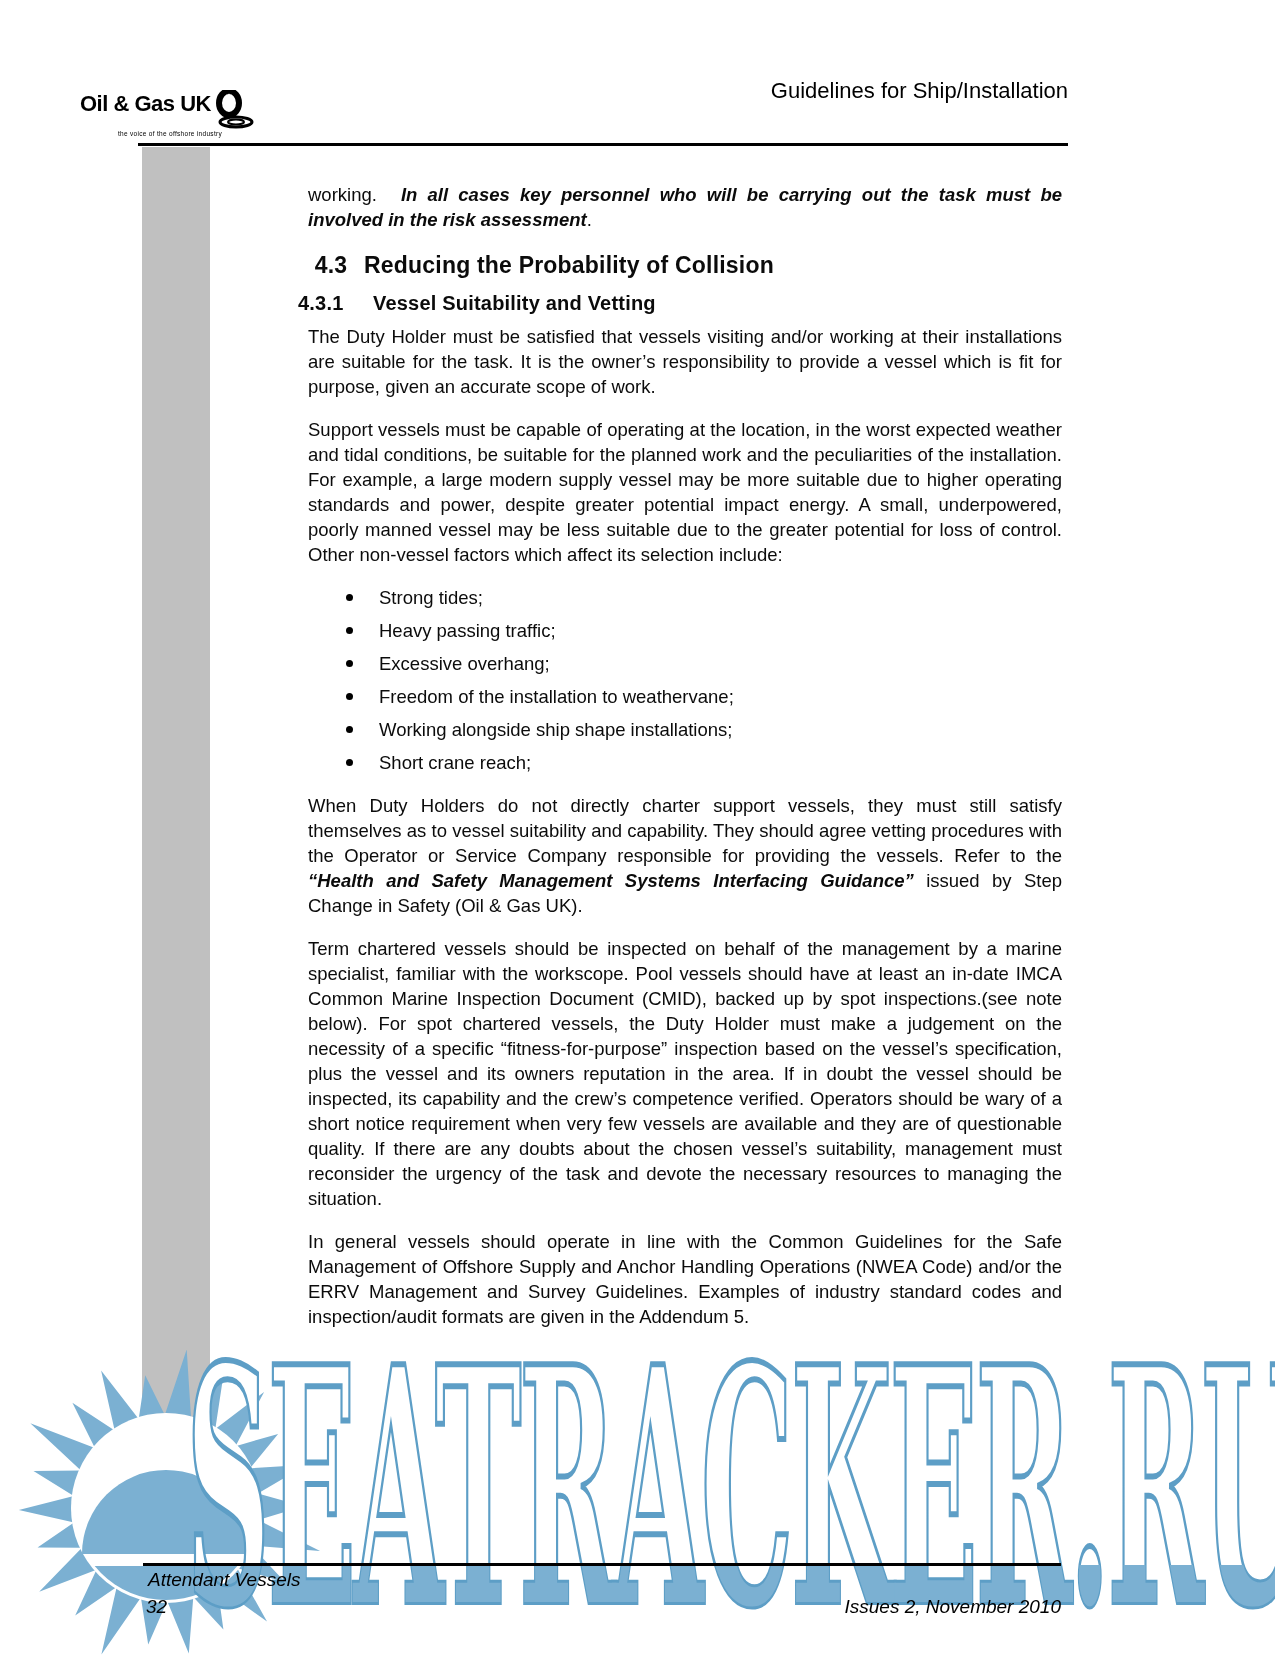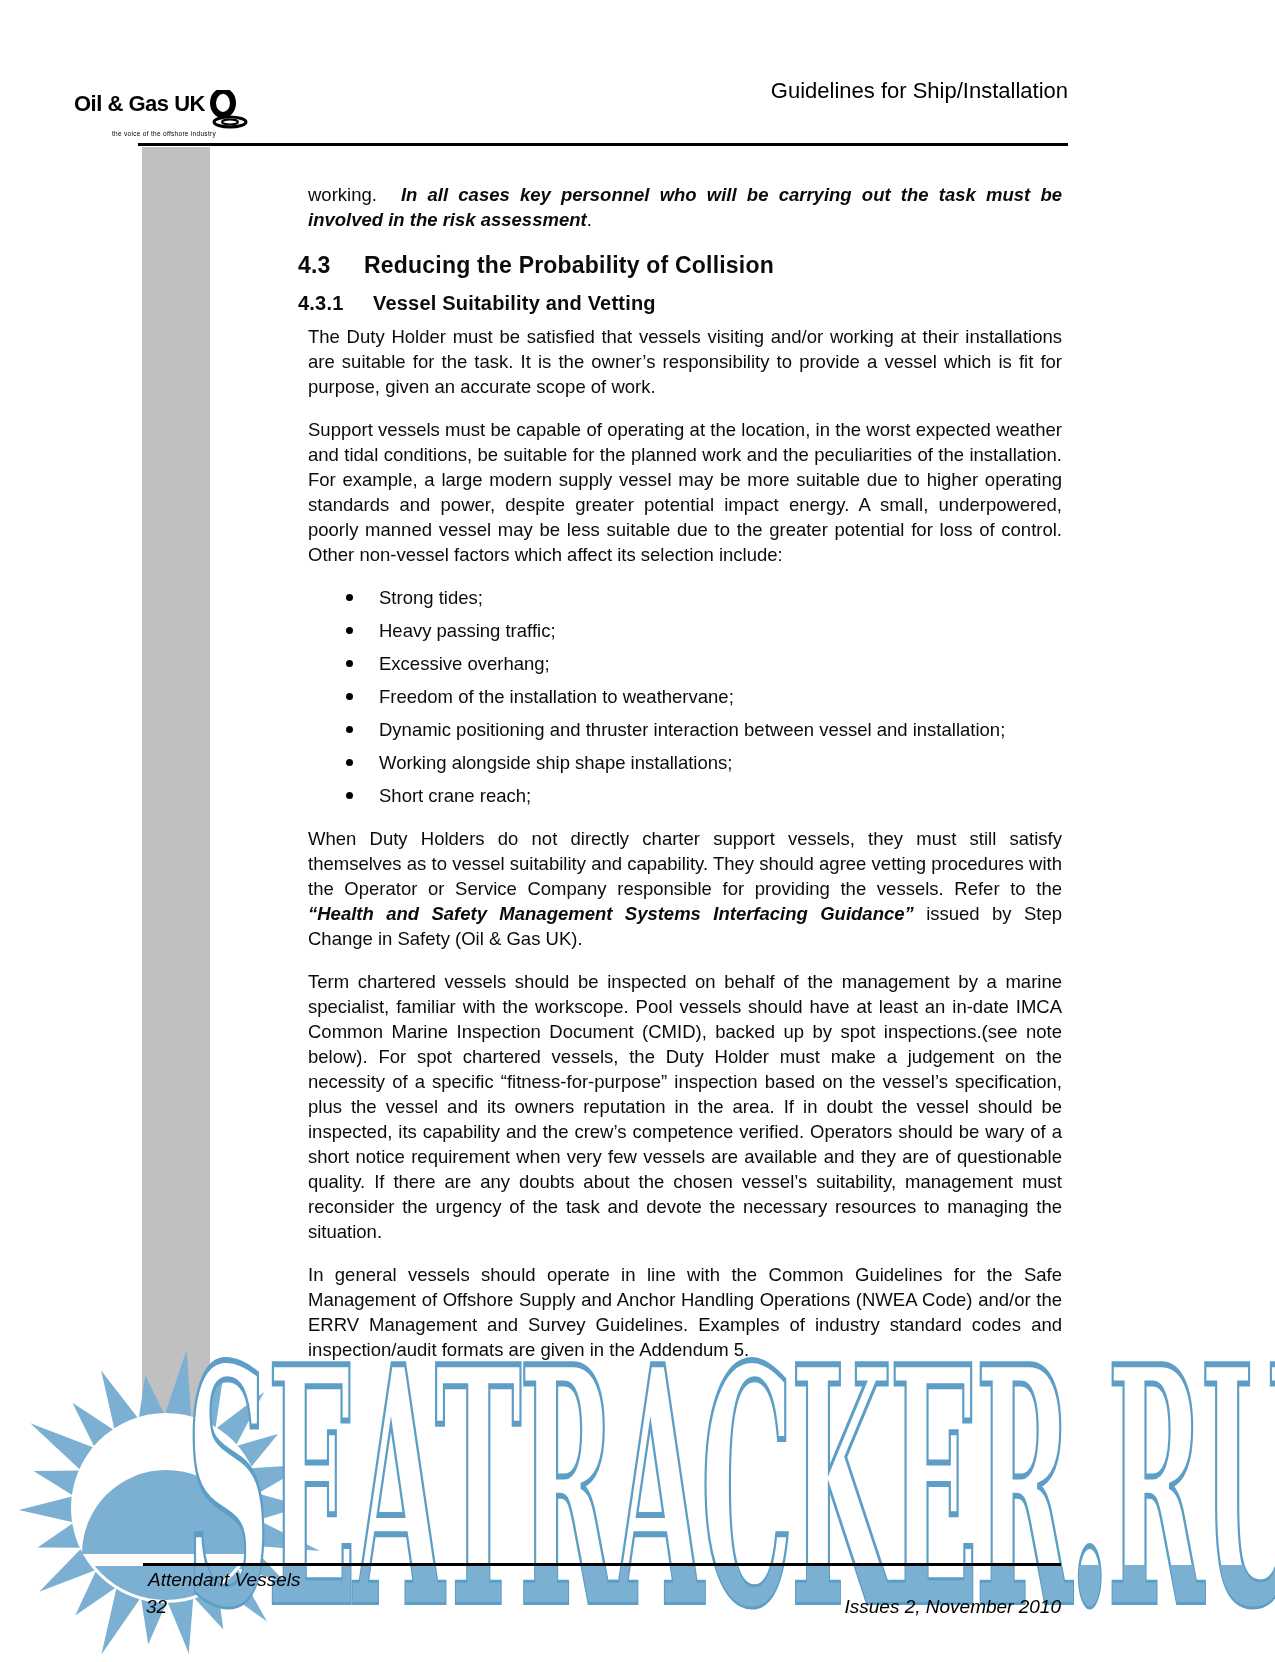--- a/index.html
+++ b/index.html
@@ -12,39 +12,39 @@
   #sun-svg{position:absolute;left:-12px;top:1350px;width:364px;height:312px;z-index:1;}
   .watermark{position:absolute;left:186px;top:1325px;height:330px;z-index:2;pointer-events:none;}
   .wm-inner{position:absolute;left:0;top:0;transform:scaleX(0.358);transform-origin:0 0;}
   .wm-layer{position:absolute;left:0;top:0;white-space:nowrap;
             font-family:"DejaVu Serif",serif;font-weight:bold;
             font-size:326px;line-height:326px;letter-spacing:-8px;}
   .wm-outline{color:#ffffff;-webkit-text-stroke:6px var(--wm-stroke,#5d9ec6);}
   .wm-fill{color:var(--wm-fill,#7bb0d2);-webkit-text-stroke:0;clip-path:inset(240px -60px -40px 0);}
 
   
-  .logo{position:absolute;left:74px;top:92px;z-index:3;}
+  .logo{position:absolute;left:80px;top:92px;z-index:3;}
   .logo-row{display:flex;align-items:flex-start;}
   .logo-text{font-size:22px;font-weight:700;letter-spacing:-0.5px;color:#000;line-height:24px;}
   .logo-icon{margin-left:3px;margin-top:-2px;}
   .logo-tagline{font-size:6.5px;color:#000;margin-top:0px;margin-left:38px;letter-spacing:0.3px;}
   .doc-title{position:absolute;right:207px;top:76px;text-align:right;
              font-size:22px;line-height:29px;color:#000;z-index:3;}
   .rule{position:absolute;background:#000;z-index:3;}
   .rule-header{left:138px;top:143px;width:930px;height:3px;}
   .rule-footer{left:143px;top:1563px;width:918px;height:3px;}
 
   
   .content{position:absolute;left:298px;top:182px;width:764px;z-index:3;
            font-size:18.5px;line-height:25px;text-align:justify;color:#0b0b0b;}
   .content p{margin:0 0 18px 10px;}
   .bi{font-weight:700;font-style:italic;}
   .gap{display:inline-block;width:24px;}
   h1.sec{display:flex;margin:12px 0 10px 0;font-size:23px;line-height:30px;
-         font-weight:700;letter-spacing:0.2px;text-align:left;}
+         font-weight:700;letter-spacing:0.2px;text-align:center;}
   h1.sec .num{width:66px;flex:0 0 66px;}
   h2.sec{display:flex;margin:1px 0 8px 0;font-size:20px;line-height:26px;
          font-weight:700;letter-spacing:0.2px;text-align:left;}
   h2.sec .num{width:75px;flex:0 0 75px;}
   ul.blist{list-style:none;margin:2px 0 18px 0;padding:0;}
   ul.blist li{position:relative;padding-left:81px;margin:8px 0;}
   ul.blist li::before{content:"";position:absolute;left:48px;top:9px;width:7px;height:7px;
                       border-radius:50%;background:#000;}
 
   
@@ -111,21 +111,20 @@
 
     <p>The Duty Holder must be satisfied that vessels visiting and/or working at their installations are suitable for the task.  It is the owner’s responsibility to provide a vessel which is fit for purpose, given an accurate scope of work.</p>
 
     <p>Support vessels must be capable of operating at the location, in the worst expected weather and tidal conditions, be suitable for the planned work and the peculiarities of the installation.  For example, a large modern supply vessel may be more suitable due to higher operating standards and power, despite greater potential impact energy.  A small, underpowered, poorly manned vessel may be less suitable due to the greater potential for loss of control.  Other non-vessel factors which affect its selection include:</p>
 
     <ul class="blist">
       <li>Strong tides;</li>
       <li>Heavy passing traffic;</li>
       <li>Excessive overhang;</li>
       <li>Freedom of the installation to weathervane;</li>
-      <li>Dynamic positioning and thruster interaction between vessel and installation;</li>
       <li>Working alongside ship shape installations;</li>
       <li>Short crane reach;</li>
     </ul>
 
     <p><span>When Duty Holders do not directly charter support vessels, they must still satisfy themselves as to vessel suitability and capability.  They should agree vetting procedures with the Operator or Service Company responsible for providing the vessels.  Refer to the </span><span class="bi">“Health and Safety Management Systems Interfacing Guidance”</span><span> issued by Step Change in Safety (Oil &amp; Gas UK).</span></p>
 
     <p>Term chartered vessels should be inspected on behalf of the management by a marine specialist, familiar with the workscope.  Pool vessels should have at least an in-date IMCA Common Marine Inspection Document (CMID), backed up by spot inspections.(see note below).  For spot chartered vessels, the Duty Holder must make a judgement on the necessity of a specific “fitness-for-purpose” inspection based on the vessel’s specification, plus the vessel and its owners reputation in the area.  If in doubt the vessel should be inspected, its capability and the crew’s competence verified.   Operators should be wary of a short notice requirement when very few vessels are available and they are of questionable quality.  If there are any doubts about the chosen vessel’s suitability, management must reconsider the urgency of the task and devote the necessary resources to managing the situation.</p>
 
     <p>In general vessels should operate in line with the Common Guidelines for the Safe Management of Offshore Supply and Anchor Handling Operations (NWEA Code) and/or the ERRV Management and Survey Guidelines.  Examples of industry standard codes and inspection/audit formats are given in the Addendum 5.</p>
 

